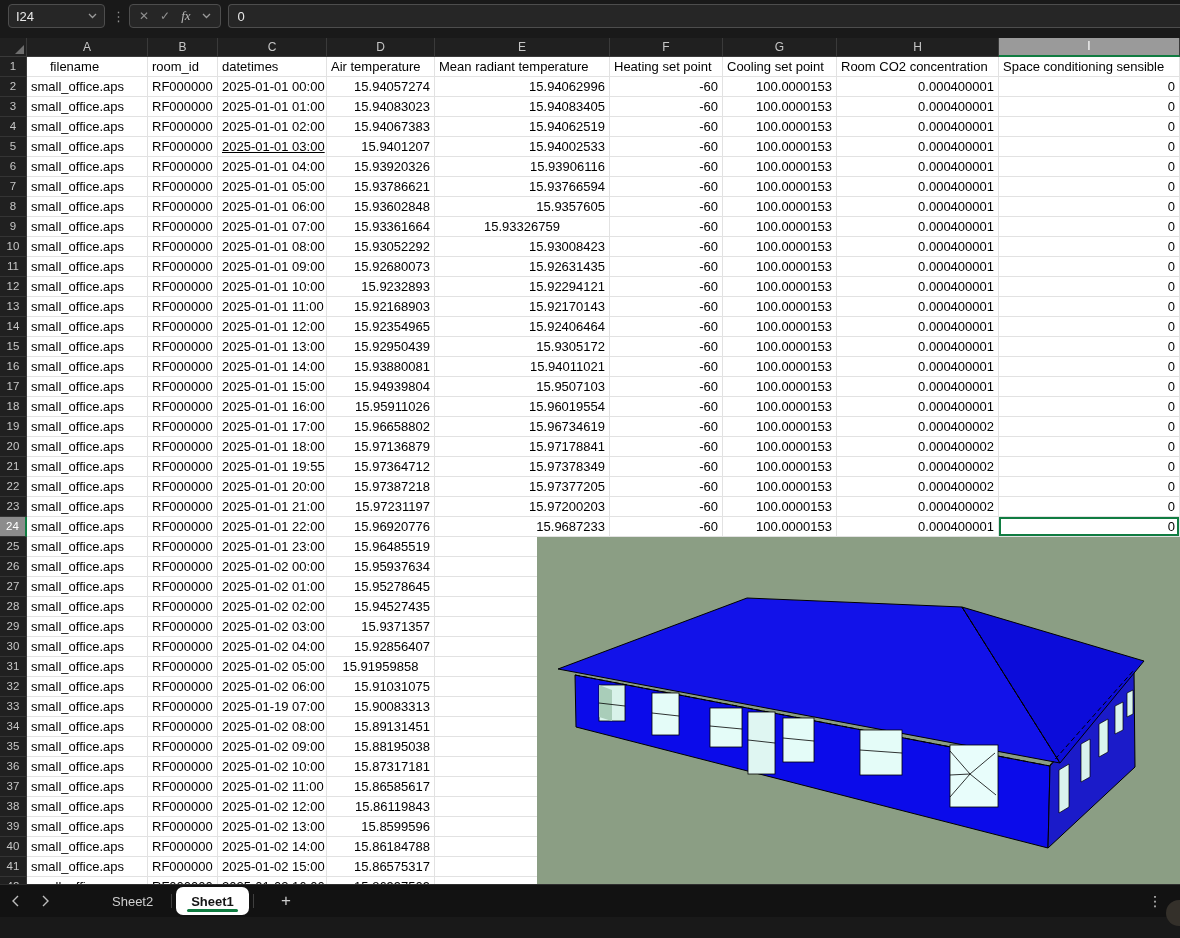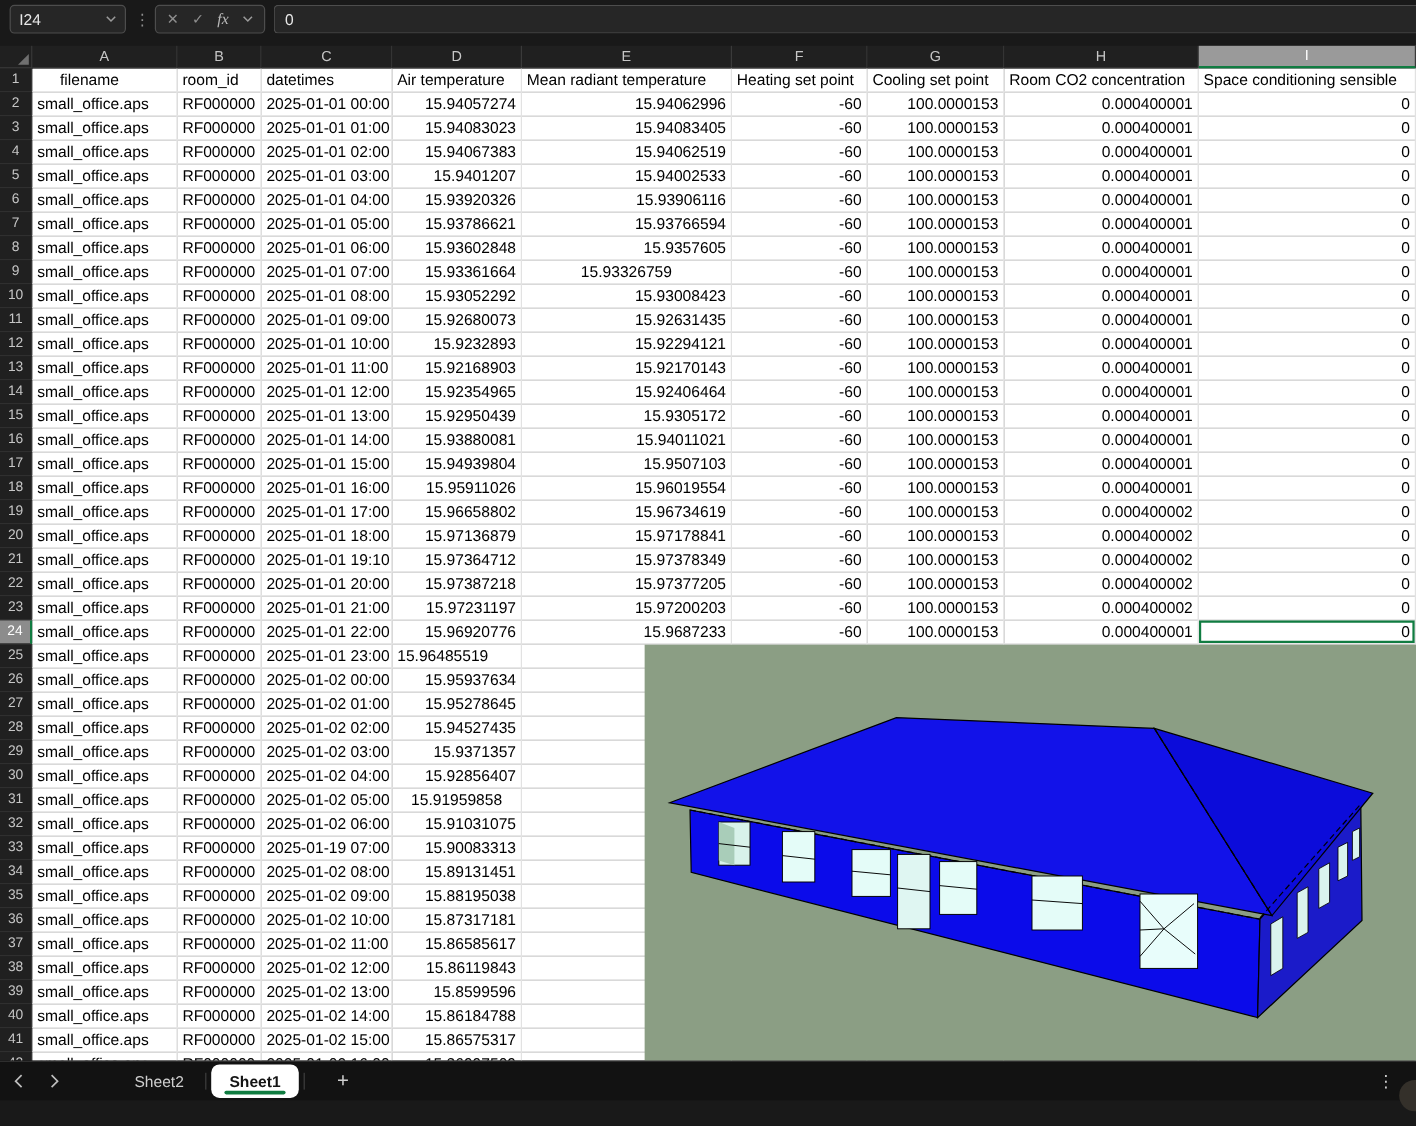--- a/index.html
+++ b/index.html
@@ -153,21 +153,21 @@
           <div class="cell" style="width: 175px; text-align: right;">15.94062519</div>
           <div class="cell" style="width: 113px; text-align: right;">-60</div>
           <div class="cell" style="width: 114px; text-align: right;">100.0000153</div>
           <div class="cell" style="width: 162px; text-align: right;">0.000400001</div>
           <div class="cell" style="width: 181px; text-align: right;">0</div>
         </div>
         <div class="row">
           <div class="rowh">5</div>
           <div class="cell" style="width: 121px; text-align: left;">small_office.aps</div>
           <div class="cell" style="width: 70px; text-align: left;">RF000000</div>
-          <div class="cell" style="width: 109px; text-align: center;">2025-01-01 03:00</div>
+          <div class="cell" style="width: 109px; text-align: center; text-decoration: underline;">2025-01-01 03:00</div>
           <div class="cell" style="width: 108px; text-align: right;">15.9401207</div>
           <div class="cell" style="width: 175px; text-align: right;">15.94002533</div>
           <div class="cell" style="width: 113px; text-align: right;">-60</div>
           <div class="cell" style="width: 114px; text-align: right;">100.0000153</div>
           <div class="cell" style="width: 162px; text-align: right;">0.000400001</div>
           <div class="cell" style="width: 181px; text-align: right;">0</div>
         </div>
         <div class="row">
           <div class="rowh">6</div>
           <div class="cell" style="width: 121px; text-align: left;">small_office.aps</div>
@@ -345,21 +345,21 @@
           <div class="cell" style="width: 175px; text-align: right;">15.97178841</div>
           <div class="cell" style="width: 113px; text-align: right;">-60</div>
           <div class="cell" style="width: 114px; text-align: right;">100.0000153</div>
           <div class="cell" style="width: 162px; text-align: right;">0.000400002</div>
           <div class="cell" style="width: 181px; text-align: right;">0</div>
         </div>
         <div class="row">
           <div class="rowh">21</div>
           <div class="cell" style="width: 121px; text-align: left;">small_office.aps</div>
           <div class="cell" style="width: 70px; text-align: left;">RF000000</div>
-          <div class="cell" style="width: 109px; text-align: right;">2025-01-01 19:10</div>
+          <div class="cell" style="width: 109px; text-align: right;">2025-01-01 19:55</div>
           <div class="cell" style="width: 108px; text-align: right;">15.97364712</div>
           <div class="cell" style="width: 175px; text-align: right;">15.97378349</div>
           <div class="cell" style="width: 113px; text-align: right;">-60</div>
           <div class="cell" style="width: 114px; text-align: right;">100.0000153</div>
           <div class="cell" style="width: 162px; text-align: right;">0.000400002</div>
           <div class="cell" style="width: 181px; text-align: right;">0</div>
         </div>
         <div class="row">
           <div class="rowh">22</div>
           <div class="cell" style="width: 121px; text-align: left;">small_office.aps</div>
@@ -394,21 +394,21 @@
           <div class="cell" style="width: 113px; text-align: right;">-60</div>
           <div class="cell" style="width: 114px; text-align: right;">100.0000153</div>
           <div class="cell" style="width: 162px; text-align: right;">0.000400001</div>
           <div class="cell sel" style="width: 181px; text-align: right;">0</div>
         </div>
         <div class="row">
           <div class="rowh">25</div>
           <div class="cell" style="width: 121px; text-align: left;">small_office.aps</div>
           <div class="cell" style="width: 70px; text-align: left;">RF000000</div>
           <div class="cell" style="width: 109px; text-align: right;">2025-01-01 23:00</div>
-          <div class="cell" style="width: 108px; ">15.96485519</div>
+          <div class="cell" style="width: 108px; text-align: right;">15.96485519</div>
           <div class="cell" style="width: 175px; text-align: right;"></div>
           <div class="cell" style="width: 113px; text-align: right;"></div>
           <div class="cell" style="width: 114px; text-align: right;"></div>
           <div class="cell" style="width: 162px; text-align: right;"></div>
           <div class="cell" style="width: 181px; text-align: right;"></div>
         </div>
         <div class="row">
           <div class="rowh">26</div>
           <div class="cell" style="width: 121px; text-align: left;">small_office.aps</div>
           <div class="cell" style="width: 70px; text-align: left;">RF000000</div>

